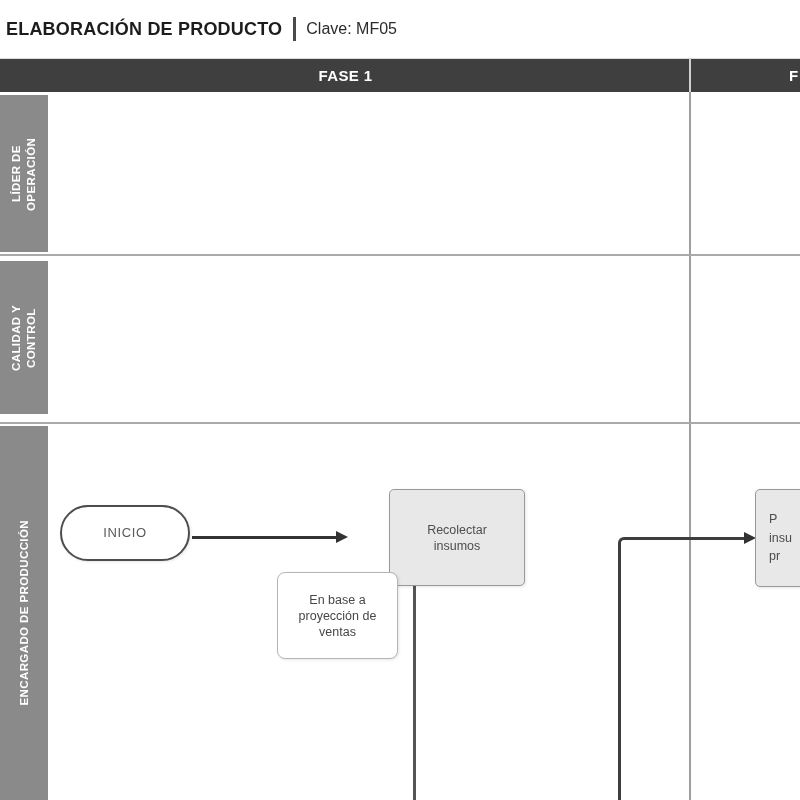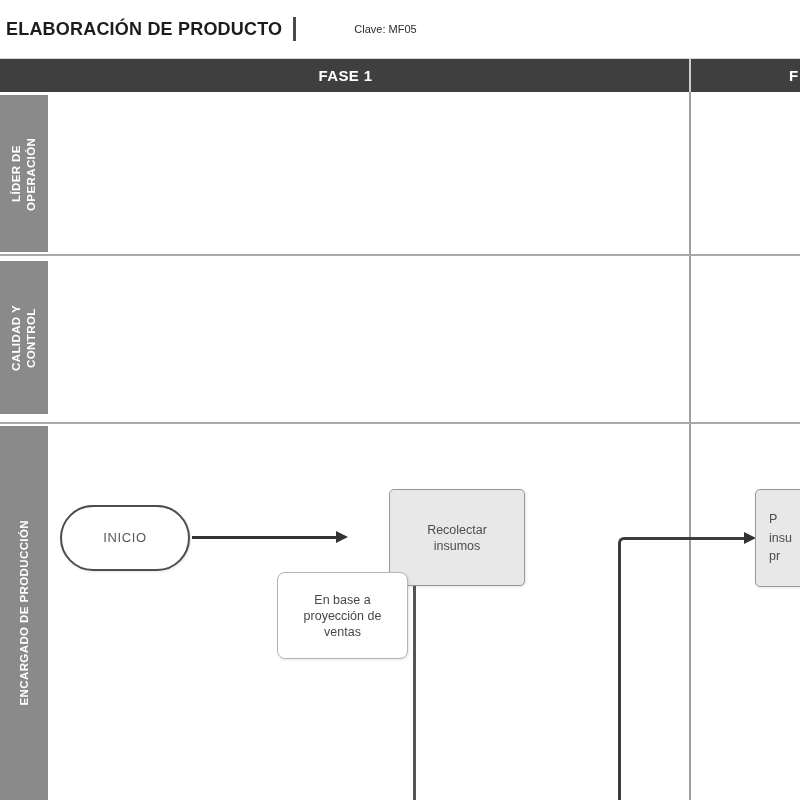--- a/index.html
+++ b/index.html
@@ -5,21 +5,21 @@
   * { margin: 0; padding: 0; box-sizing: border-box; }
   html, body { width: 800px; height: 800px; overflow: hidden; background: #ffffff;
     font-family: "Liberation Sans", sans-serif; }
   #canvas { position: relative; width: 800px; height: 800px; background: #ffffff; }
 
   
   .title-row { position: absolute; left: 6px; top: 14px; height: 30px;
     display: flex; align-items: center; }
   .doc-title { font-size: 18px; font-weight: 700; color: #1c1c1c; letter-spacing: 0.2px; white-space: nowrap; }
   .title-sep { width: 3px; height: 24px; background: #4a4a4a; margin: 0 10px 0 11px; }
-  .doc-key { font-size: 11px; font-weight: 400; color: #2b2b2b; white-space: nowrap; margin-left: 48px; }
+  .doc-key { font-size: 16px; font-weight: 400; color: #2b2b2b; white-space: nowrap; }
 
   
   .phase-bar { position: absolute; left: 0; top: 58px; width: 800px; height: 34px;
     background: #3f3f3f; border-top: 1px solid #d9d9d9; }
   .phase1-label { position: absolute; left: 0; top: 58px; width: 691px; height: 34px;
     display: flex; align-items: center; justify-content: center;
     color: #ffffff; font-size: 15px; font-weight: 700; letter-spacing: 0.4px; border-radius: 17px; }
   .phase2-fragment { position: absolute; left: 789px; top: 58px; height: 34px;
     display: flex; align-items: center;
     color: #ffffff; font-size: 15px; font-weight: 700; letter-spacing: 0.4px; }
@@ -38,29 +38,29 @@
   .lane-strip.l1 .lane-label { max-height: 100px; }
   .lane-strip.l2 .lane-label { max-height: 90px; }
   .lane-hline { position: absolute; left: 0; width: 800px; height: 2px; background: #a9a9a9; }
   .lane-hline.h1 { top: 254px; }
   .lane-hline.h2 { top: 422px; }
 
   
   .shape { position: absolute; display: flex; align-items: center; justify-content: center;
     text-align: center; color: #4d4d4d; font-size: 12.5px; line-height: 16px;
     box-shadow: 1px 1px 3px rgba(0,0,0,0.10); }
-  .terminator { left: 60px; top: 505px; width: 130px; height: 66px;
+  .terminator { left: 60px; top: 505px; width: 130px; height: 56px;
     background: #ffffff; border: 2px solid #4d4d4d; border-radius: 33px;
     color: #595959; font-size: 13px; letter-spacing: 0.6px; }
   .process1 { left: 347px; top: 489px; width: 136px; height: 97px;
     background: #e8e8e8; border: 1.5px solid #999999; border-radius: 5px; margin-left: 42px; }
   .process1 .inner { width: 82px; }
   .note { background: #ffffff; border: 1.5px solid #b5b5b5; border-radius: 8px;
     color: #474747; }
-  .note1 { left: 277px; top: 572px; width: 131px; height: 87px; }
+  .note1 { left: 277px; top: 572px; width: 121px; height: 87px; }
   .note1 .inner { width: 96px; }
   .note2 { left: 424px; top: 571px; width: 133px; height: 86px; }
   .note2 .inner { width: 82px; }
   .process2 { left: 755px; top: 489px; width: 140px; height: 98px;
     background: #e8e8e8; border: 1.5px solid #999999; border-radius: 5px;
     justify-content: flex-start; }
   .process2 .inner { padding-left: 13px; text-align: left; line-height: 18.5px; }
 
   
   .hline1 { position: absolute; left: 192px; top: 536px; width: 146px; height: 2.5px; background: #333333; }

